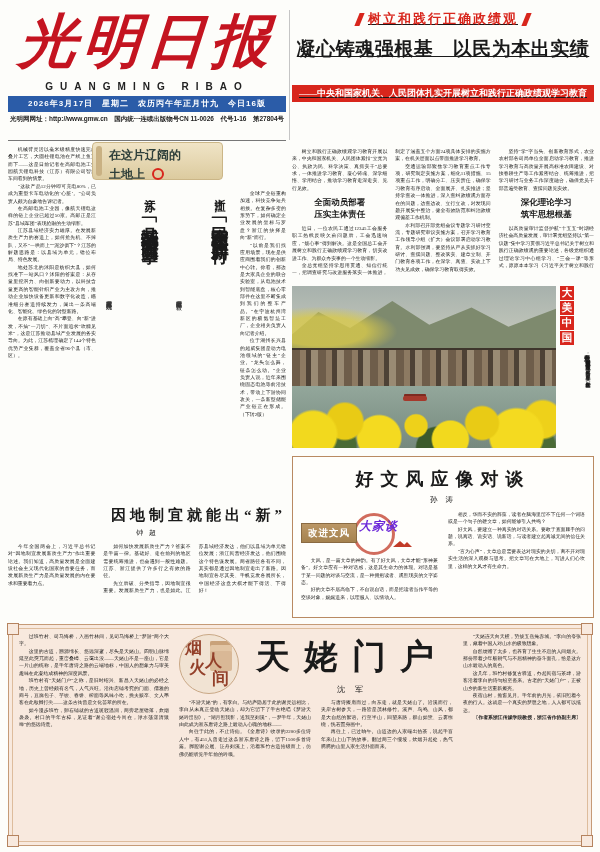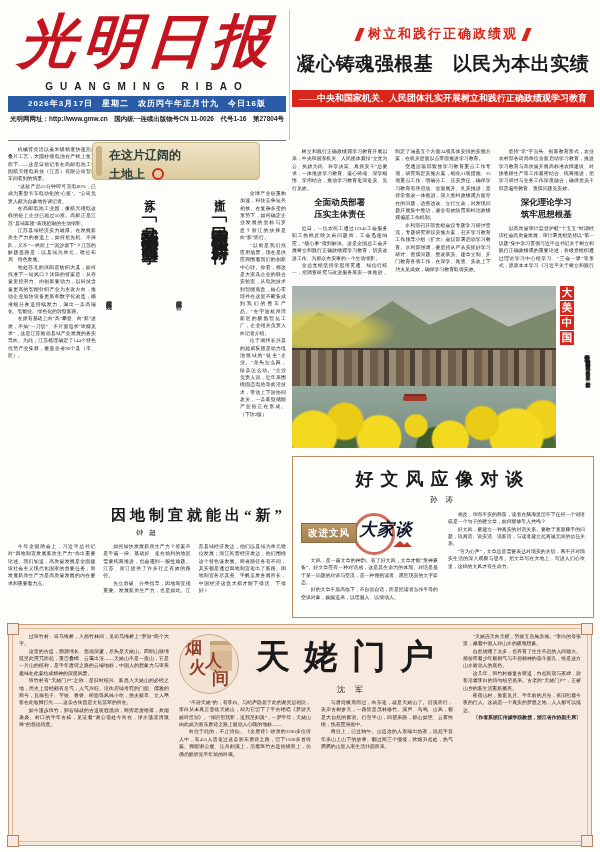--- a/index.html
+++ b/index.html
@@ -14,26 +14,26 @@
   .mast{position:absolute;left:8px;top:6px;width:278px;height:134px;border-bottom:1.5px solid #777;}
   .mast-title{font-size:58px;font-weight:bold;font-style:italic;color:#c41420;
               letter-spacing:6px;text-align:center;line-height:1.25;transform:skewX(-4deg);}
   .mast-latin{font-size:10px;letter-spacing:7px;text-align:center;color:#222;font-weight:bold;margin-top:2px;}
   .date-bar{margin-top:4px;height:16px;background:#2b5ca8;color:#fff;font-size:8px;
             line-height:16px;text-align:center;font-weight:bold;letter-spacing:1px;}
   .info-line{font-size:6.5px;text-align:center;margin-top:3px;color:#222;font-weight:bold;}
   .vrule{position:absolute;left:289px;top:10px;height:130px;border-left:1px solid #c5c5c5;}
 
   
-  .lead-head{position:absolute;left:292px;top:21px;width:302px;height:138px;}
+  .lead-head{position:absolute;left:292px;top:6px;width:302px;height:138px;text-decoration:underline;}
   .lead-badge-row{display:flex;align-items:center;justify-content:center;gap:6px;margin-top:4px;}
   .slash{display:inline-block;width:5px;height:13px;background:#d8261c;transform:skewX(-22deg);}
   .lead-badge{color:#d8261c;font-size:13px;font-weight:bold;letter-spacing:2px;}
   .lead-headline{font-size:19px;font-weight:bold;text-align:center;margin-top:8px;letter-spacing:0.5px;}
-  .lead-subheadline{margin-top:13px;background:#d8261c;color:#fff;font-size:9px;font-weight:bold;
+  .lead-subheadline{margin-top:23px;background:#d8261c;color:#fff;font-size:9px;font-weight:bold;
                     height:17px;line-height:17px;text-align:center;}
   .lead-body{position:absolute;left:292px;top:148px;width:302px;height:132px;overflow:hidden;
              column-count:3;column-gap:8px;}
   .lead-sub{font-size:8.5px;font-weight:bold;text-align:center;margin:5px 0;white-space:pre-line;line-height:1.35;}
   .flow{display:contents;}
 
   
   .photo{position:absolute;left:292px;top:286px;width:264px;height:162px;overflow:hidden;background:#aeb8b2;}
   .ph{position:absolute;left:0;width:100%;}
   .ph-sky{top:0;height:36%;background:linear-gradient(#a7b1ac,#c7cabd);}
@@ -74,37 +74,37 @@
          background:#fffefb;box-sizing:border-box;padding:6px 8px;overflow:hidden;}
   .essay-title{font-size:18px;font-weight:bold;text-align:center;letter-spacing:7px;margin-top:4px;}
   .essay-author{font-size:7.5px;text-align:center;margin:4px 0 6px 0;letter-spacing:3px;}
   .essay-cols{display:flex;gap:10px;}
   .essay-col{flex:1;overflow:hidden;height:92px;}
   .gb-badge{position:relative;height:40px;margin:2px 0 4px 0;}
   .gb-circle{position:absolute;left:52px;top:0;width:36px;height:36px;border:3px solid rgba(194,59,40,.75);
              border-radius:50%;}
   .gb-ribbon{position:absolute;left:0;top:10px;background:linear-gradient(#bb9766,#a5824f);color:#fff;
              font-size:9.5px;font-weight:bold;padding:2px 6px;letter-spacing:1px;border:1px solid #8a6a42;z-index:1;}
-  .gb-cal{position:absolute;left:58px;top:4px;font-size:17px;font-weight:bold;font-style:italic;
-          color:#0f172a;letter-spacing:1px;z-index:2;}
+  .gb-cal{position:absolute;left:58px;top:4px;font-size:12px;font-weight:bold;font-style:italic;
+          color:#6d28d9;letter-spacing:1px;z-index:2;}
   .gb-mtn{position:absolute;left:92px;top:28px;width:0;height:0;z-index:2;
           border-left:7px solid transparent;border-right:7px solid transparent;border-bottom:6px solid #c23b28;}
   .gb-mtn::after{content:"";position:absolute;left:2px;top:1px;width:0;height:0;
           border-left:5px solid transparent;border-right:5px solid transparent;border-bottom:5px solid #c23b28;}
 
   
   .land{position:absolute;left:8px;top:146px;width:278px;height:348px;display:flex;gap:4px;}
   .land-colA{width:88px;height:100%;overflow:hidden;}
   .land-colB,.land-colC{position:relative;width:66px;height:100%;}
   .land-colD{flex:1;padding-top:44px;box-sizing:border-box;overflow:hidden;}
   .vhead{position:absolute;right:4px;top:44px;writing-mode:vertical-rl;height:300px;}
   .vprov{font-size:11px;font-weight:bold;letter-spacing:2px;}
   .vbig{font-size:17.5px;font-weight:900;letter-spacing:2px;}
   .vreporters{position:absolute;left:4px;top:150px;writing-mode:vertical-rl;font-size:6px;color:#333;}
-  .land-banner{position:absolute;left:84px;top:-4px;width:168px;height:38px;z-index:3;
+  .land-banner{position:absolute;left:84px;top:-4px;width:131px;height:38px;z-index:3;
                background:linear-gradient(#f0e4c6,#dccb9f);border-radius:4px;border:1px solid #cbb687;
                padding:2px 6px 2px 16px;box-sizing:border-box;}
   .land-banner::before{content:"";position:absolute;left:3px;top:3px;bottom:3px;width:6px;
                background:#c9b183;border-radius:3px;}
   .banner-l1{font-size:12px;font-weight:bold;color:#2e3f3a;}
   .banner-l2{font-size:12px;font-weight:bold;color:#2e3f3a;display:inline-block;}
   .banner-dot{display:inline-block;width:8px;height:8px;border:2px solid #d8261c;border-radius:50%;
               vertical-align:middle;margin-left:3px;}
 
   

